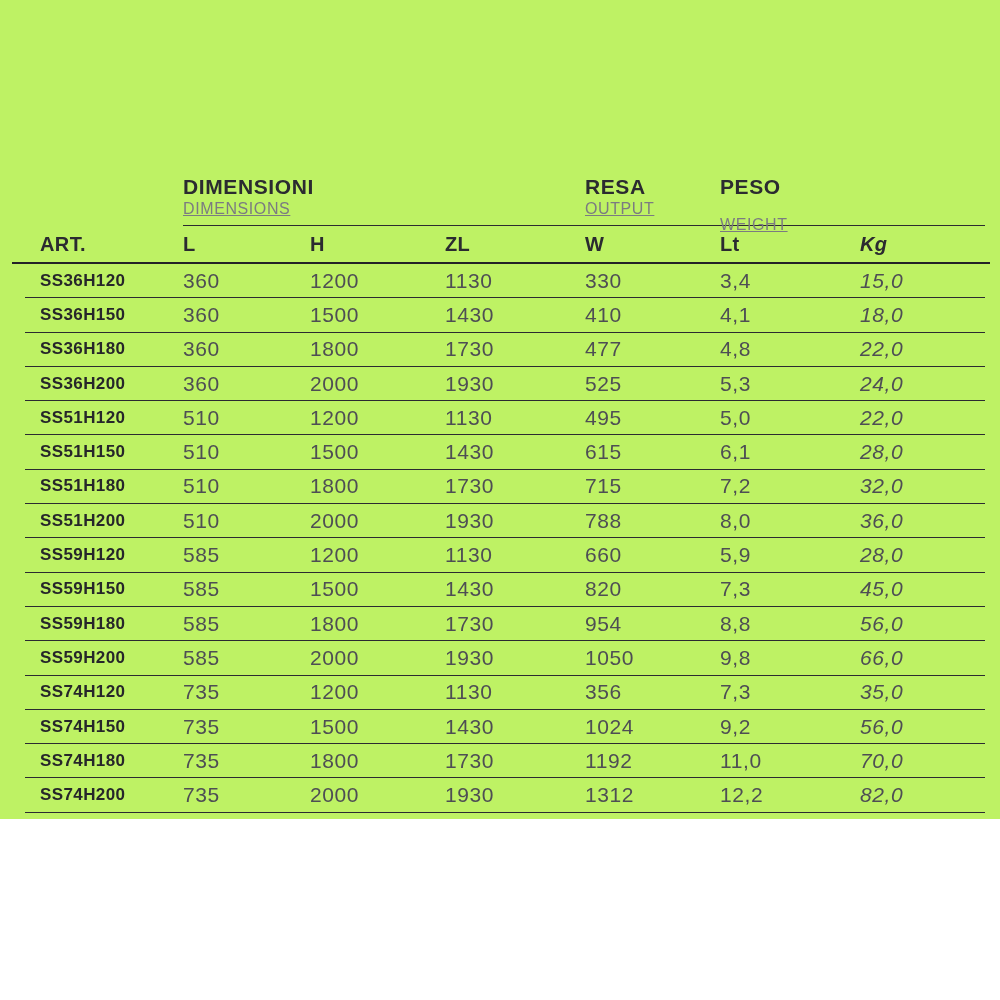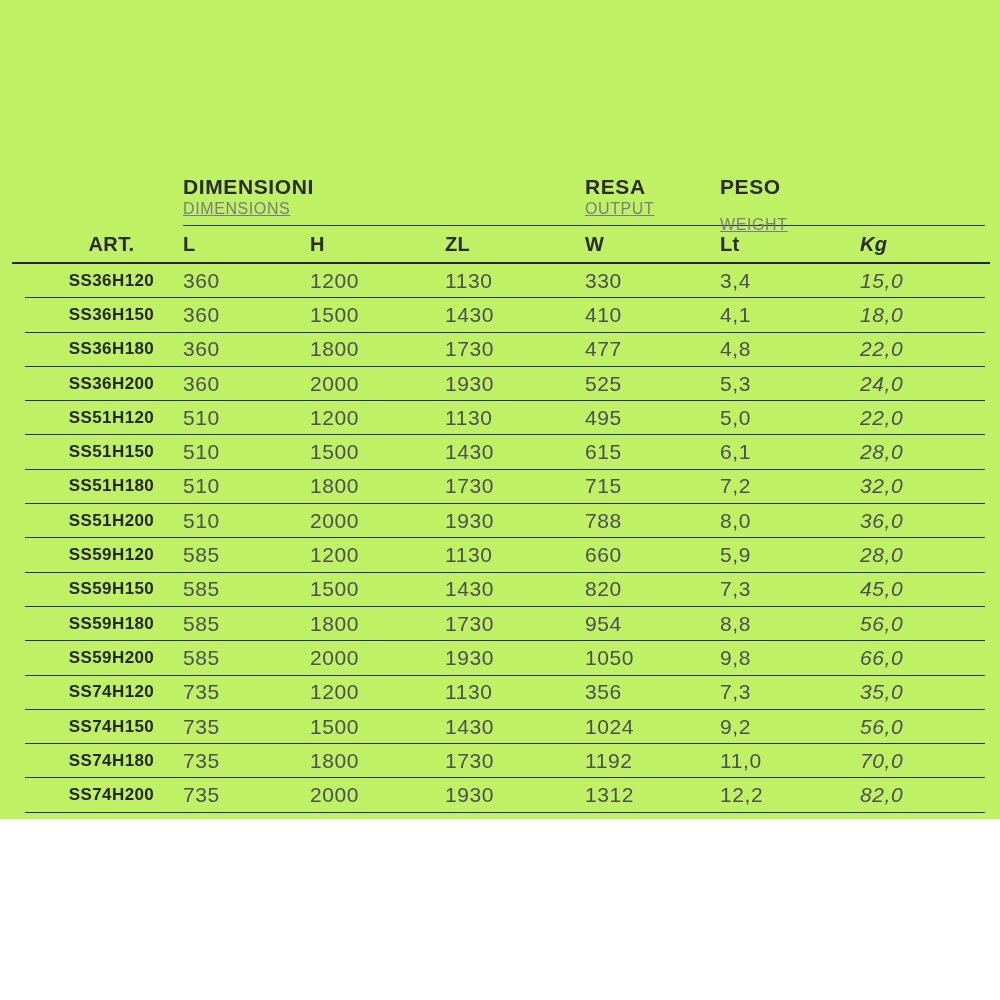--- a/index.html
+++ b/index.html
@@ -66,21 +66,21 @@
     padding-right: 5px;
     box-sizing: content-box;
   }
   .col-h {
     font-size: 20px;
     font-weight: 700;
     letter-spacing: 0.4px;
     color: #2b2b30;
   }
   
-  .w-art { width: 158px; padding-left: 15px; box-sizing: border-box; text-align: center; }
+  .w-art { width: 158px; padding-left: 15px; box-sizing: border-box; }
   .w-l   { width: 127px; }
   .w-h   { width: 135px; }
   .w-zl  { width: 140px; }
   .w-w   { width: 135px; }
   .w-lt  { width: 140px; }
   .w-kg  { flex: 1; font-style: italic; }
   
   .data-row {
     display: flex;
     align-items: center;

